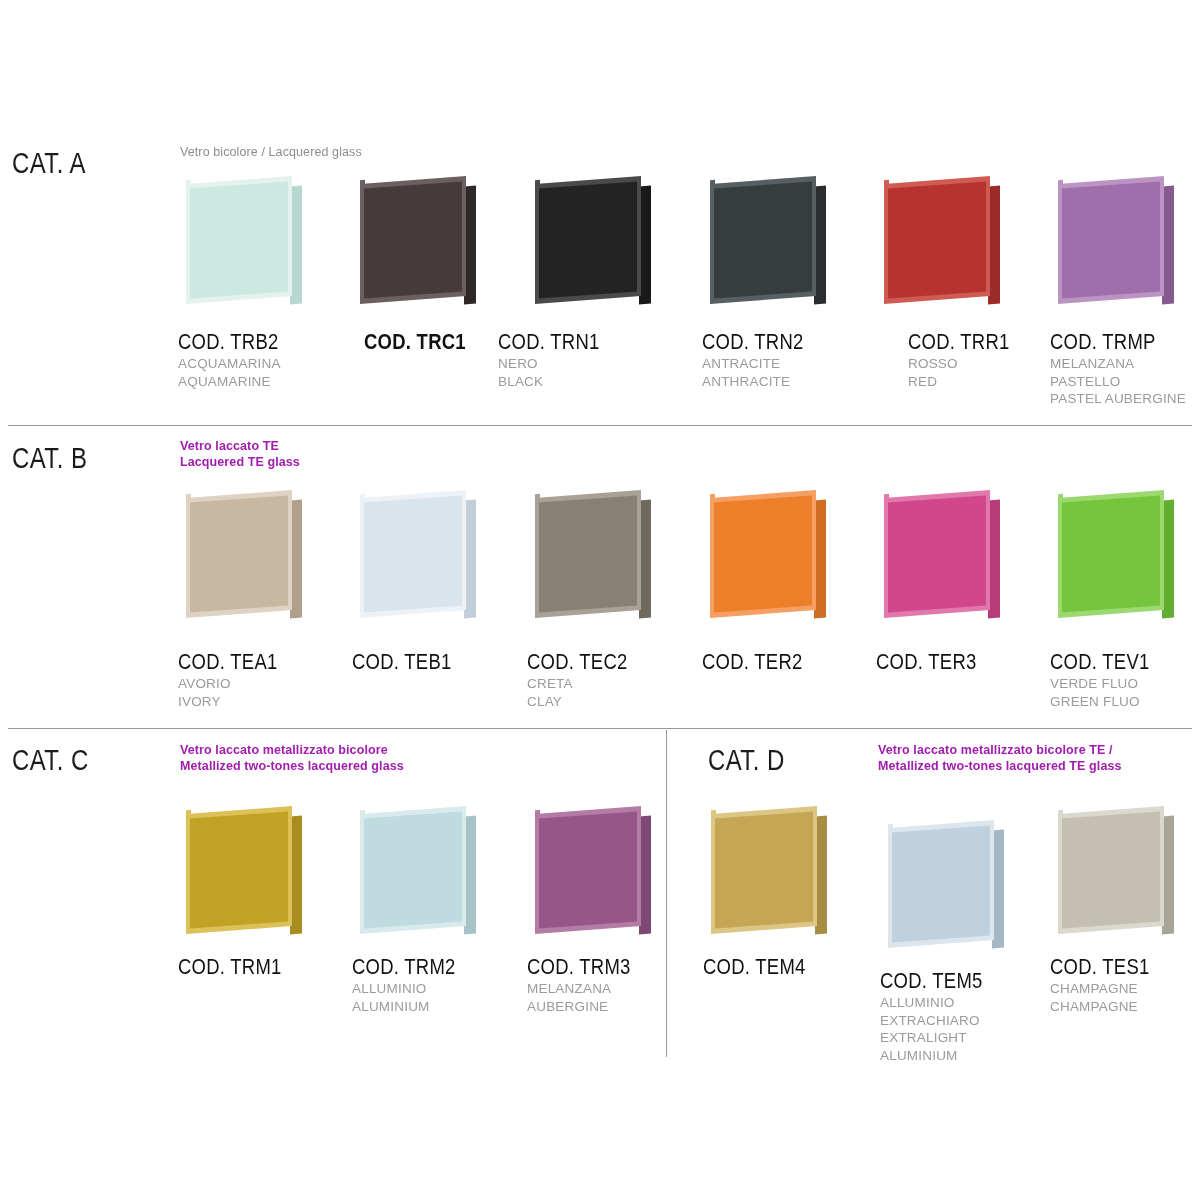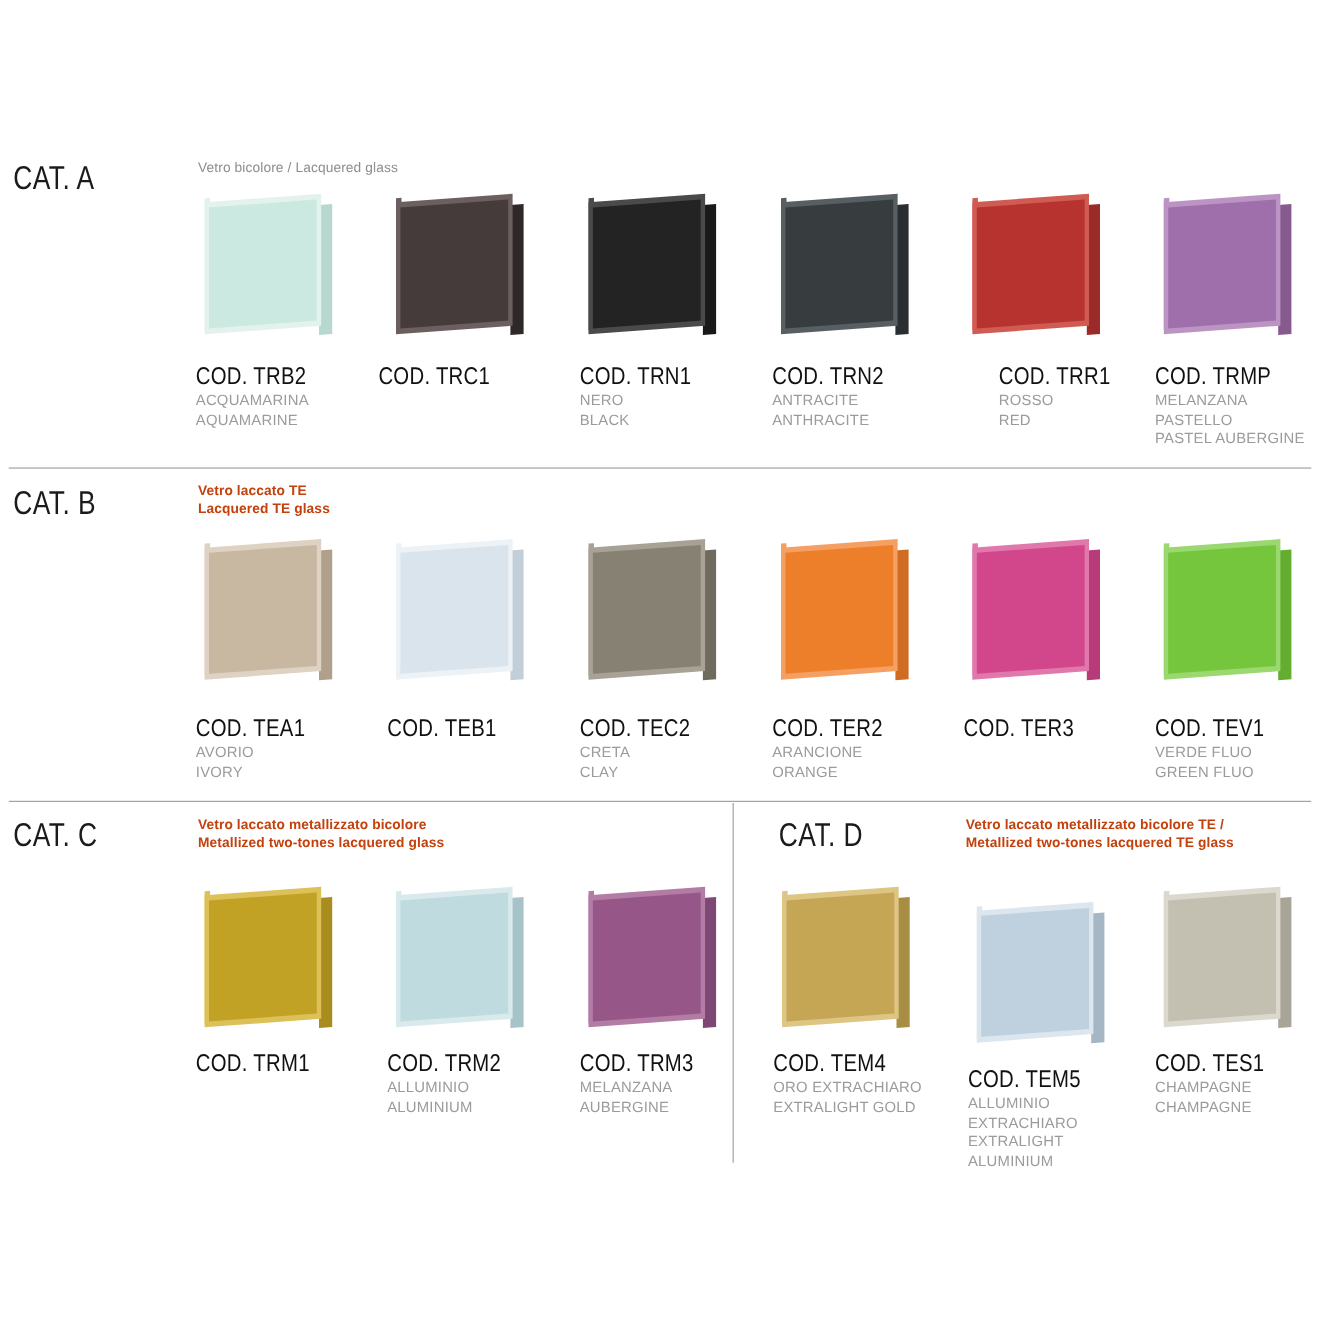--- a/index.html
+++ b/index.html
@@ -37,21 +37,21 @@
   }
 
   .cat-desc{
     position:absolute;
     font-size:12.5px;
     line-height:16px;
     color:#8d8d8d;
     white-space:pre-line;
     letter-spacing:0.1px;
   }
-  .cat-desc.bold{color:#c2410c;font-weight:bold;}
+  .cat-desc.bold{color:#a21caf;font-weight:bold;}
 
   .swatch{
     position:absolute;
     width:230px;
   }
 
   
   .tile{
     position:relative;
     width:128px;height:128px;
@@ -126,33 +126,33 @@
       </div>
       <div class="swatch" style="left: 352px; top: 178px;">
         <div class="tile">
           <div class="leftedge" style="background: rgb(108, 95, 95);"></div>
           <div class="side" style="background: rgb(47, 40, 40);"></div>
           <div class="face" style="background: rgb(108, 95, 95);">
             <div class="inner" style="background: rgb(69, 59, 59);"></div>
           </div>
         </div>
       </div>
-      <div class="swatch" style="left: 344px; top: 330px;">
+      <div class="swatch" style="left: 364px; top: 330px; font-weight: bold;">
         <div class="code">COD. TRC1</div>
       </div>
       <div class="swatch" style="left: 527px; top: 178px;">
         <div class="tile">
           <div class="leftedge" style="background: rgb(74, 74, 74);"></div>
           <div class="side" style="background: rgb(25, 25, 25);"></div>
           <div class="face" style="background: rgb(74, 74, 74);">
             <div class="inner" style="background: rgb(35, 35, 35);"></div>
           </div>
         </div>
       </div>
-      <div class="swatch" style="left: 527px; top: 330px;">
+      <div class="swatch" style="left: 498px; top: 330px;">
         <div class="code">COD. TRN1</div>
         <div class="names">NERO
 BLACK</div>
       </div>
       <div class="swatch" style="left: 702px; top: 178px;">
         <div class="tile">
           <div class="leftedge" style="background: rgb(88, 95, 99);"></div>
           <div class="side" style="background: rgb(42, 46, 49);"></div>
           <div class="face" style="background: rgb(88, 95, 99);">
             <div class="inner" style="background: rgb(55, 60, 63);"></div>
@@ -240,22 +240,20 @@
         <div class="tile">
           <div class="leftedge" style="background: rgb(245, 160, 98);"></div>
           <div class="side" style="background: rgb(207, 108, 33);"></div>
           <div class="face" style="background: rgb(245, 160, 98);">
             <div class="inner" style="background: rgb(237, 127, 43);"></div>
           </div>
         </div>
       </div>
       <div class="swatch" style="left: 702px; top: 650px;">
         <div class="code">COD. TER2</div>
-        <div class="names">ARANCIONE
-ORANGE</div>
       </div>
       <div class="swatch" style="left: 876px; top: 492px;">
         <div class="tile">
           <div class="leftedge" style="background: rgb(225, 120, 171);"></div>
           <div class="side" style="background: rgb(182, 59, 120);"></div>
           <div class="face" style="background: rgb(225, 120, 171);">
             <div class="inner" style="background: rgb(210, 70, 139);"></div>
           </div>
         </div>
       </div>
@@ -326,22 +324,20 @@
         <div class="tile">
           <div class="leftedge" style="background: rgb(221, 197, 131);"></div>
           <div class="side" style="background: rgb(168, 142, 68);"></div>
           <div class="face" style="background: rgb(221, 197, 131);">
             <div class="inner" style="background: rgb(197, 166, 85);"></div>
           </div>
         </div>
       </div>
       <div class="swatch" style="left: 703px; top: 955px;">
         <div class="code">COD. TEM4</div>
-        <div class="names">ORO EXTRACHIARO
-EXTRALIGHT GOLD</div>
       </div>
       <div class="swatch" style="left: 880px; top: 822px;">
         <div class="tile">
           <div class="leftedge" style="background: rgb(219, 230, 238);"></div>
           <div class="side" style="background: rgb(165, 183, 196);"></div>
           <div class="face" style="background: rgb(219, 230, 238);">
             <div class="inner" style="background: rgb(191, 209, 222);"></div>
           </div>
         </div>
       </div>

